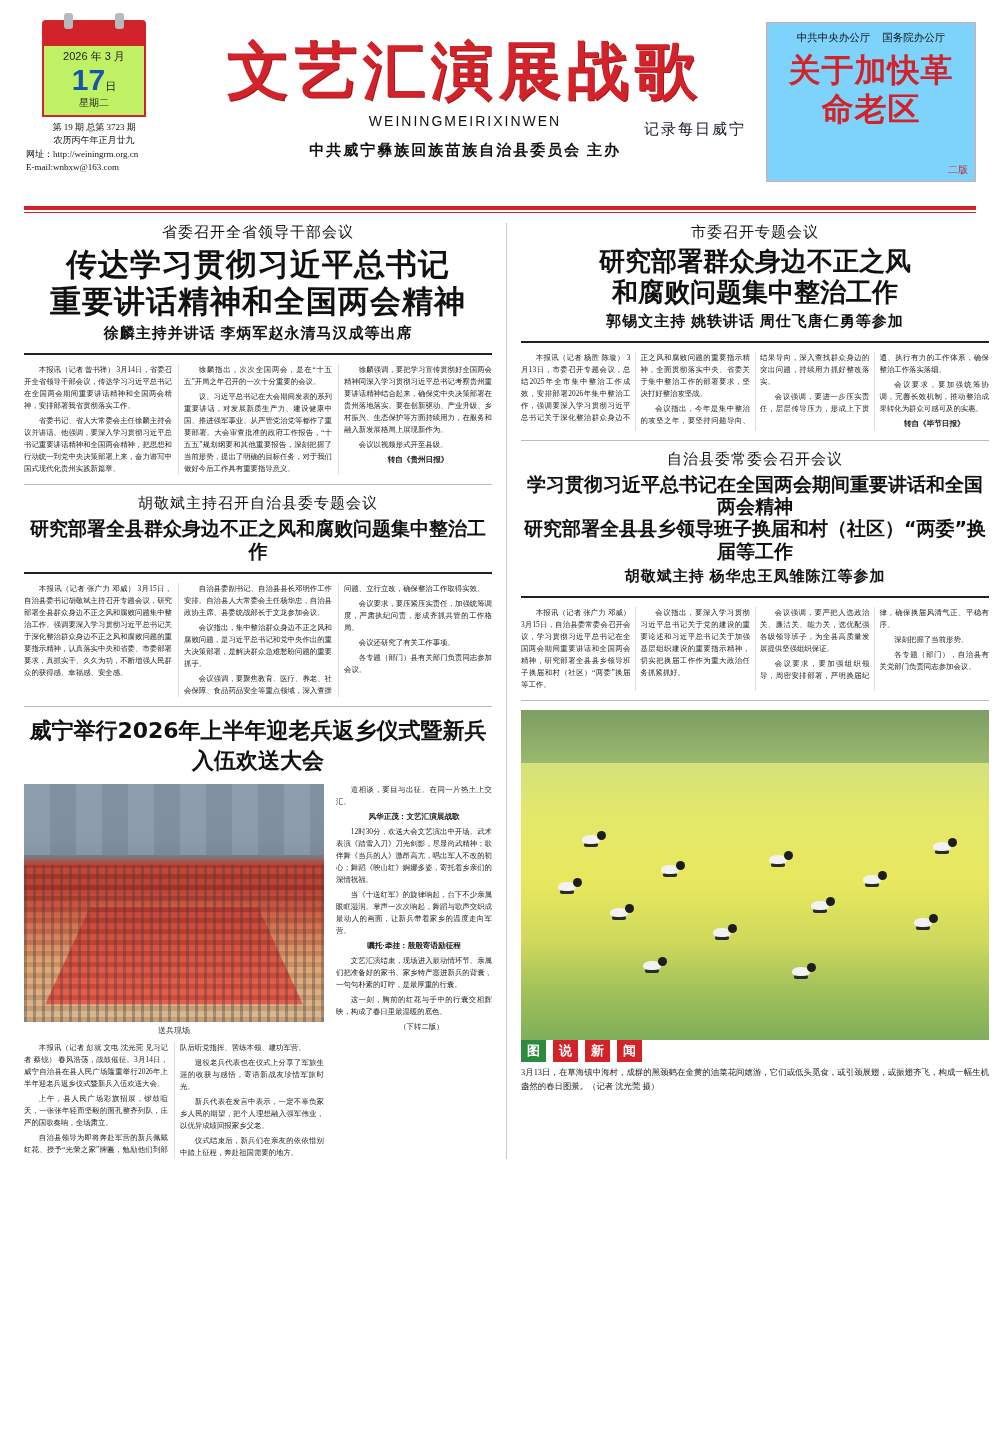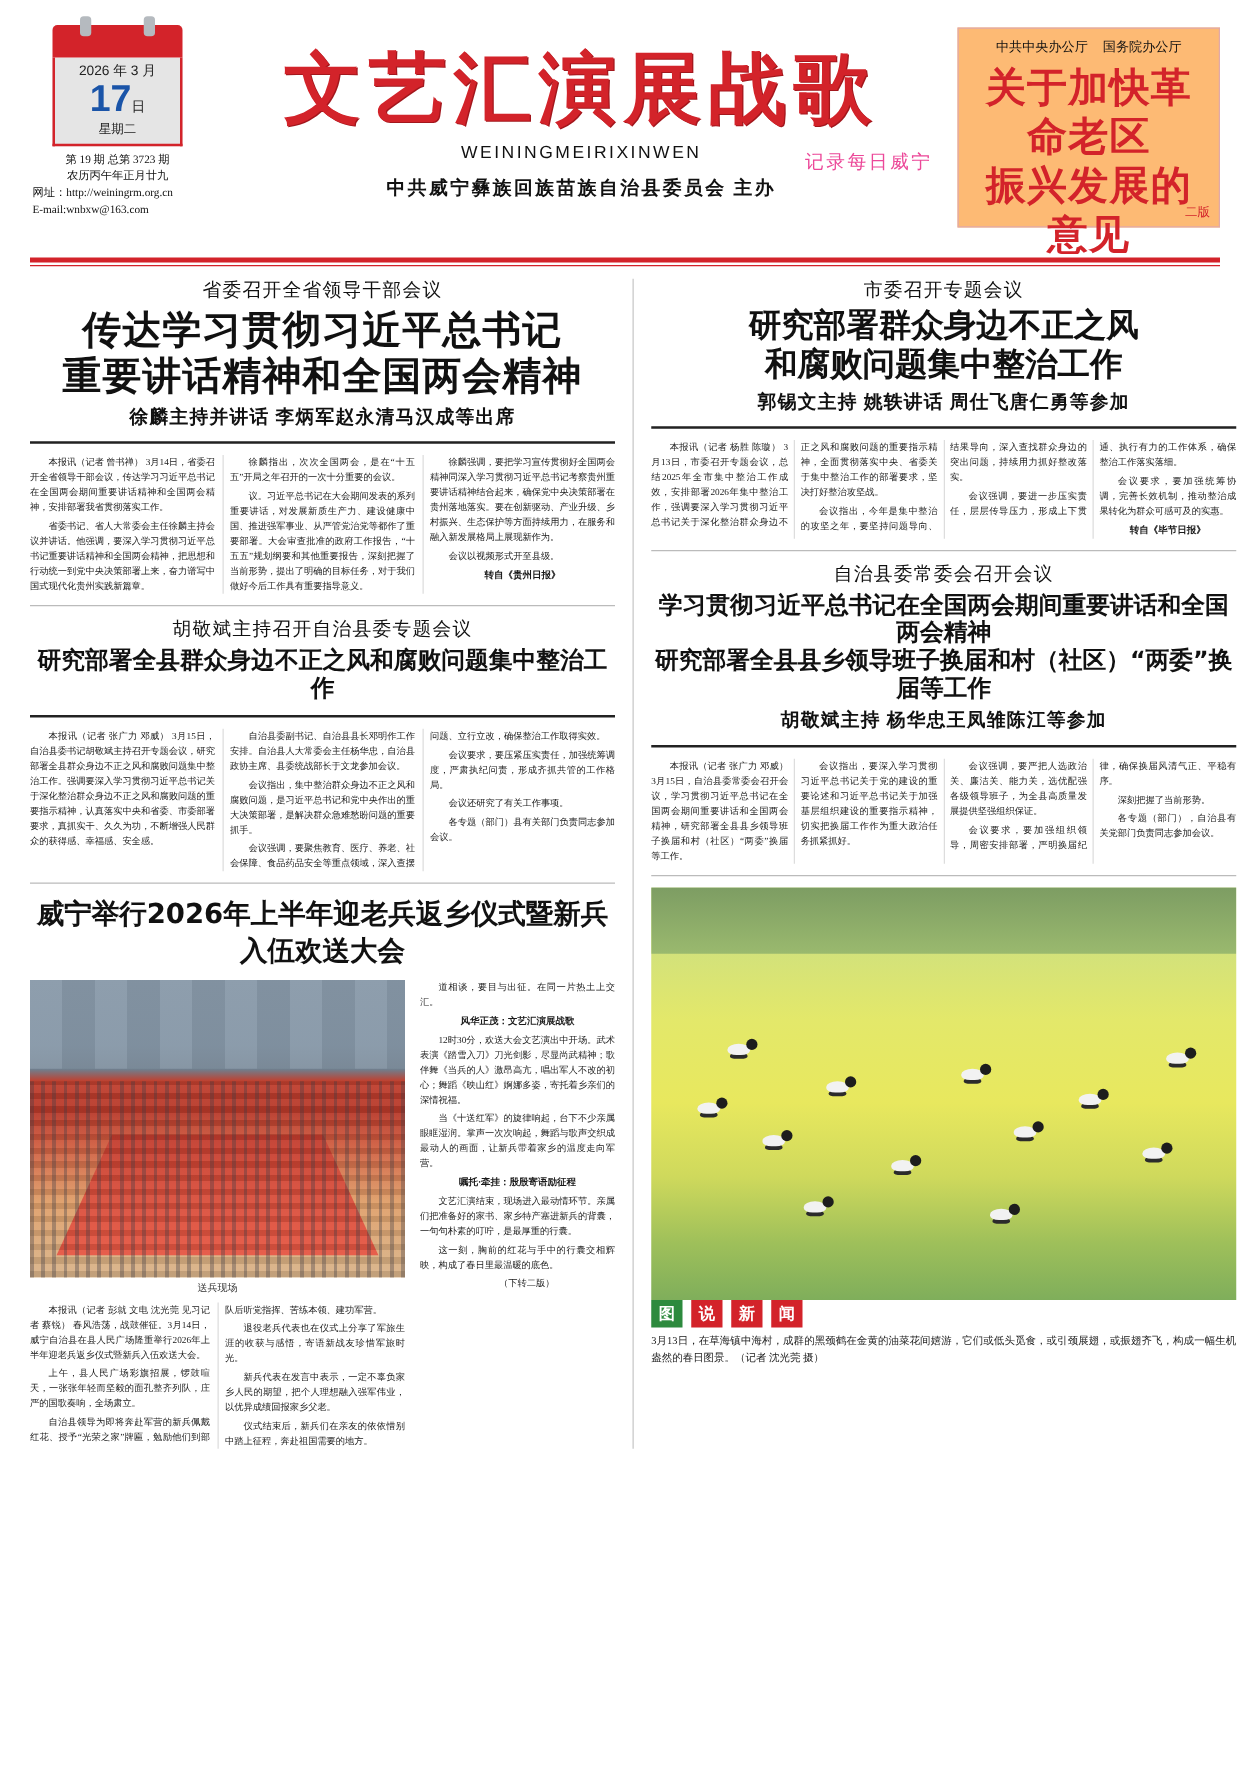--- a/index.html
+++ b/index.html
@@ -18,40 +18,40 @@
   .masthead { display:flex; align-items:flex-start; gap:10px; height:186px; }
   .cal-block { width:140px; flex:0 0 140px; padding-top:4px; }
   .cal-icon { width:104px; margin:0 auto; }
   .cal-top { height:26px; background:#d3232a; border-radius:4px 4px 0 0; position:relative; }
   .cal-top:before, .cal-top:after {
     content:""; position:absolute; top:-7px; width:9px; height:16px;
     background:#b5babf; border-radius:3px;
   }
   .cal-top:before { left:22px; }
   .cal-top:after { right:22px; }
-  .cal-body { border:2px solid #d3232a; border-top:none; background:#e5e5e5; text-align:center; padding:3px 0 5px 0; }
+  .cal-body { border:2px solid #d3232a; border-top:none; background:#bef264; text-align:center; padding:3px 0 5px 0; }
   .cal-ym { font-size:11px; color:#222; letter-spacing:0px; font-family:"Liberation Sans", sans-serif; }
   .cal-day { font-size:30px; font-weight:bold; color:#1a54a8; line-height:1.05; font-family:"Liberation Sans", sans-serif; }
   .cal-day small { font-size:11px; color:#222; font-weight:normal; }
   .cal-week { font-size:10px; color:#222; font-family:"Liberation Sans", sans-serif; }
   .cal-meta { text-align:center; font-size:9px; line-height:1.5; margin-top:4px; color:#111; }
   .cal-meta .urls { text-align:left; padding-left:2px; }
 
   .title-block { flex:1; text-align:center; padding-top:22px; position:relative; }
   .paper-title {
     font-size:62px; font-weight:bold; color:#d3232a;
     letter-spacing:6px; line-height:1.05;
     font-family:"DejaVu Sans", sans-serif;
     text-shadow:1px 1px 0 #a3171d;
   }
   .pinyin { font-size:14px; letter-spacing:2px; color:#111; margin-top:10px; font-family:"Liberation Sans", sans-serif; }
-  .slogan { position:absolute; right:10px; top:104px; color:#ec4899; font-size:15px; letter-spacing:2px; }
+  .slogan { position:absolute; right:10px; top:104px; color:#0f172a; font-size:15px; letter-spacing:2px; }
   .sponsor { font-size:15px; letter-spacing:2px; margin-top:12px; color:#111;font-weight:bold; }
 
-  .ad-box { width:210px; flex:0 0 210px; border:1px solid #e0a9a9; background:#fdba74; padding:8px 6px 4px 6px; text-align:center; position:relative; height:160px; margin-top:6px; }
+  .ad-box { width:210px; flex:0 0 210px; border:1px solid #e0a9a9; background:#7dd3fc; padding:8px 6px 4px 6px; text-align:center; position:relative; height:160px; margin-top:6px; }
   .ad-top { font-size:10.5px; color:#111; display:flex; justify-content:center; gap:12px; }
   .ad-main { font-size:32px; font-weight:bold; color:#d3232a; line-height:1.22; margin-top:6px; letter-spacing:1px; font-family:"DejaVu Sans", sans-serif; }
   .ad-page { position:absolute; right:7px; bottom:4px; font-size:10px; color:#d3232a; }
 
   .rule-thick { height:4px; background:#d3232a; margin-top:4px; }
   .rule-thin { height:1px; background:#d3232a; margin-top:2px; }
 
   
   .content { display:flex; gap:14px; margin-top:10px; }
   .col-left { width:468px; flex:0 0 468px; }
@@ -133,21 +133,20 @@
       <div class="sponsor">中共威宁彝族回族苗族自治县委员会     主办</div>
     </div>
 
     <div class="ad-box">
       <div class="ad-top">
         <span>中共中央办公厅</span>
         <span>国务院办公厅</span>
       </div>
       <div class="ad-main">
         <div>关于加快革命老区</div>
-        <div>振兴发展的意见</div>
       </div>
       <div class="ad-page">二版</div>
     </div>
   </div>
 
   <div class="rule-thick"></div>
   <div class="rule-thin"></div>
 
   <div class="content">
 

